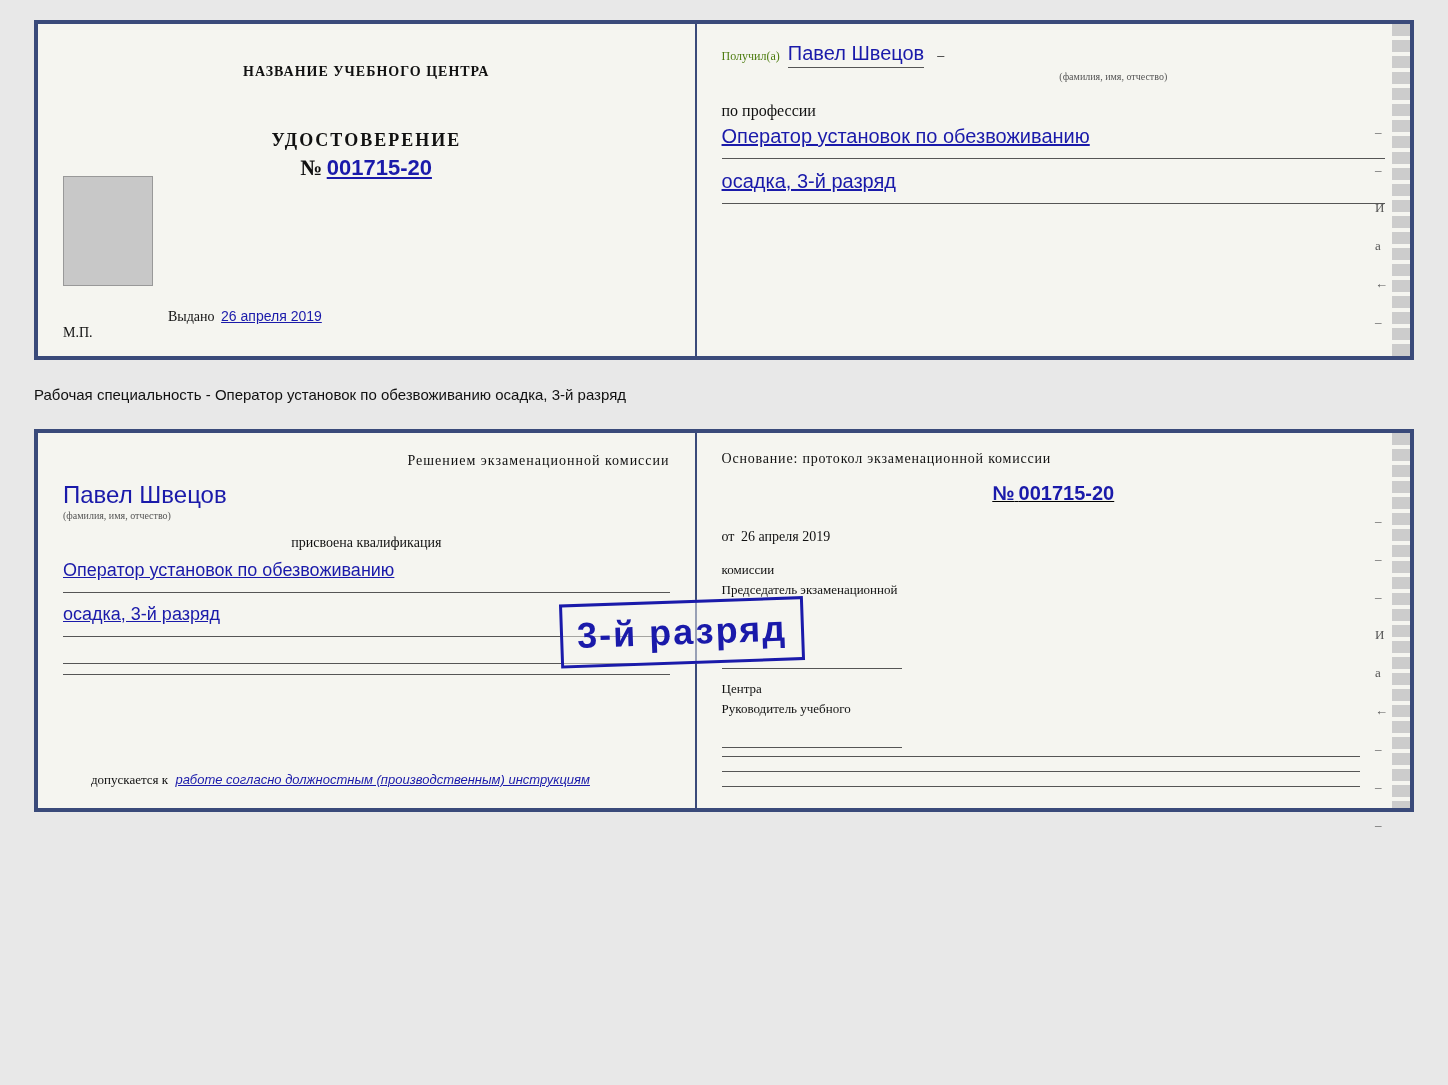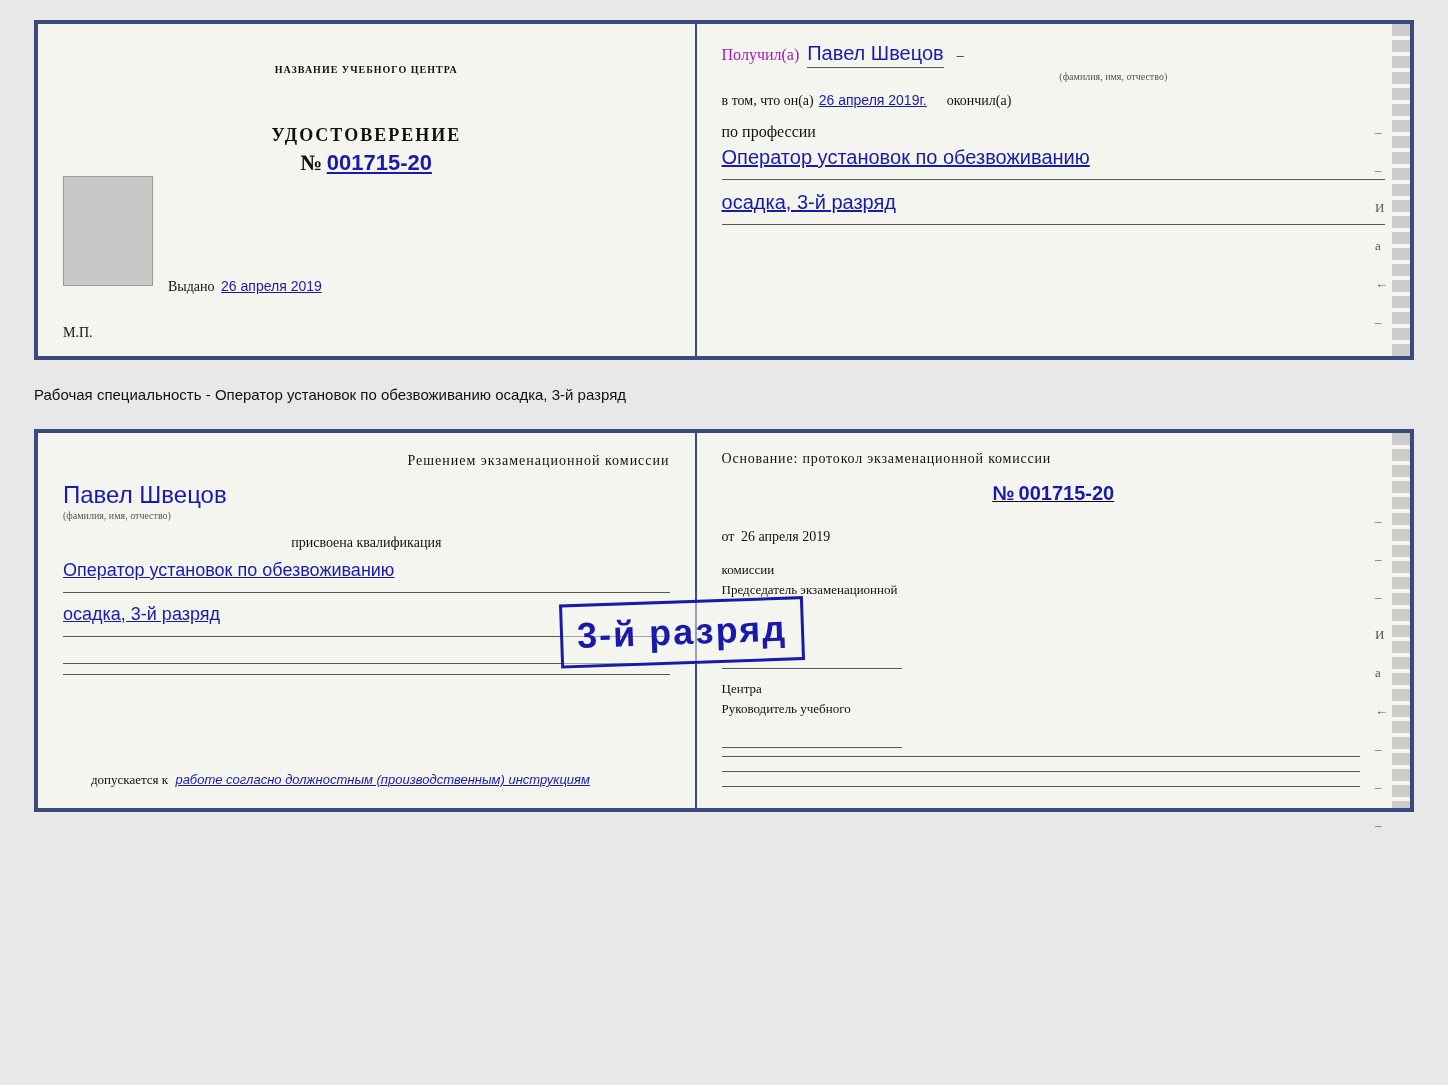--- a/index.html
+++ b/index.html
@@ -57,21 +57,21 @@
       background: repeating-linear-gradient(
         to bottom,
         #ccc 0px,
         #ccc 12px,
         #f5f5f0 12px,
         #f5f5f0 16px
       );
     }
 
     .center-title {
-      font-size: 10px;
+      font-size: 14px;
       font-weight: bold;
       text-align: center;
       letter-spacing: 1px;
       margin-top: 20px;
       color: #111;
       text-transform: uppercase;
     }
 
     .cert-title {
       font-size: 18px;
@@ -97,21 +97,21 @@
       height: 110px;
       background: #c8c8c8;
       border: 1px solid #999;
       position: absolute;
       left: 25px;
       bottom: 70px;
     }
 
     .issued-line {
       position: absolute;
-      bottom: 61px;
+      bottom: 31px;
       left: 130px;
       font-size: 14px;
       color: #111;
       text-align: right;
     }
 
     .issued-date {
       font-size: 14px;
       color: #1a1aaa;
       font-family: Arial, sans-serif;
@@ -341,31 +341,26 @@
         <span style="font-size:14px; color:#111;">Выдано</span>
         <span class="issued-date" style="text-decoration:underline; margin-left:3px;">26 апреля 2019</span>
       </div>
 
       <div class="mp-label">М.П.</div>
     </div>
 
     <div class="doc-right">
 
       <div style="display:flex; align-items:baseline; gap:8px; margin-bottom:2px;">
-        <span style="font-size:16px; color:#a21caf;">Получил(а)</span>
+        <span style="font-size:12px; color:#4d7c0f;">Получил(а)</span>
         <span class="received-name">Павел Швецов</span>
         <span style="font-size:14px; color:#111; margin-left:5px;">–</span>
       </div>
       <div class="fio-label" style="margin-left:120px;">(фамилия, имя, отчество)</div>
 
-      <div class="in-that-line">
-        <span style="font-size:14px;">в том, что он(а)</span>
-        <span class="date-handwritten">26 апреля 2019г.</span>
-        <span style="font-size:14px; margin-left:15px;">окончил(а)</span>
-      </div>
 
 
       <div style="position:absolute; right:22px; top:100px; display:flex; flex-direction:column; gap:22px; font-size:13px; color:#555;">
         <span>–</span>
         <span>–</span>
         <span>И</span>
         <span>а</span>
         <span>←</span>
         <span>–</span>
       </div>

